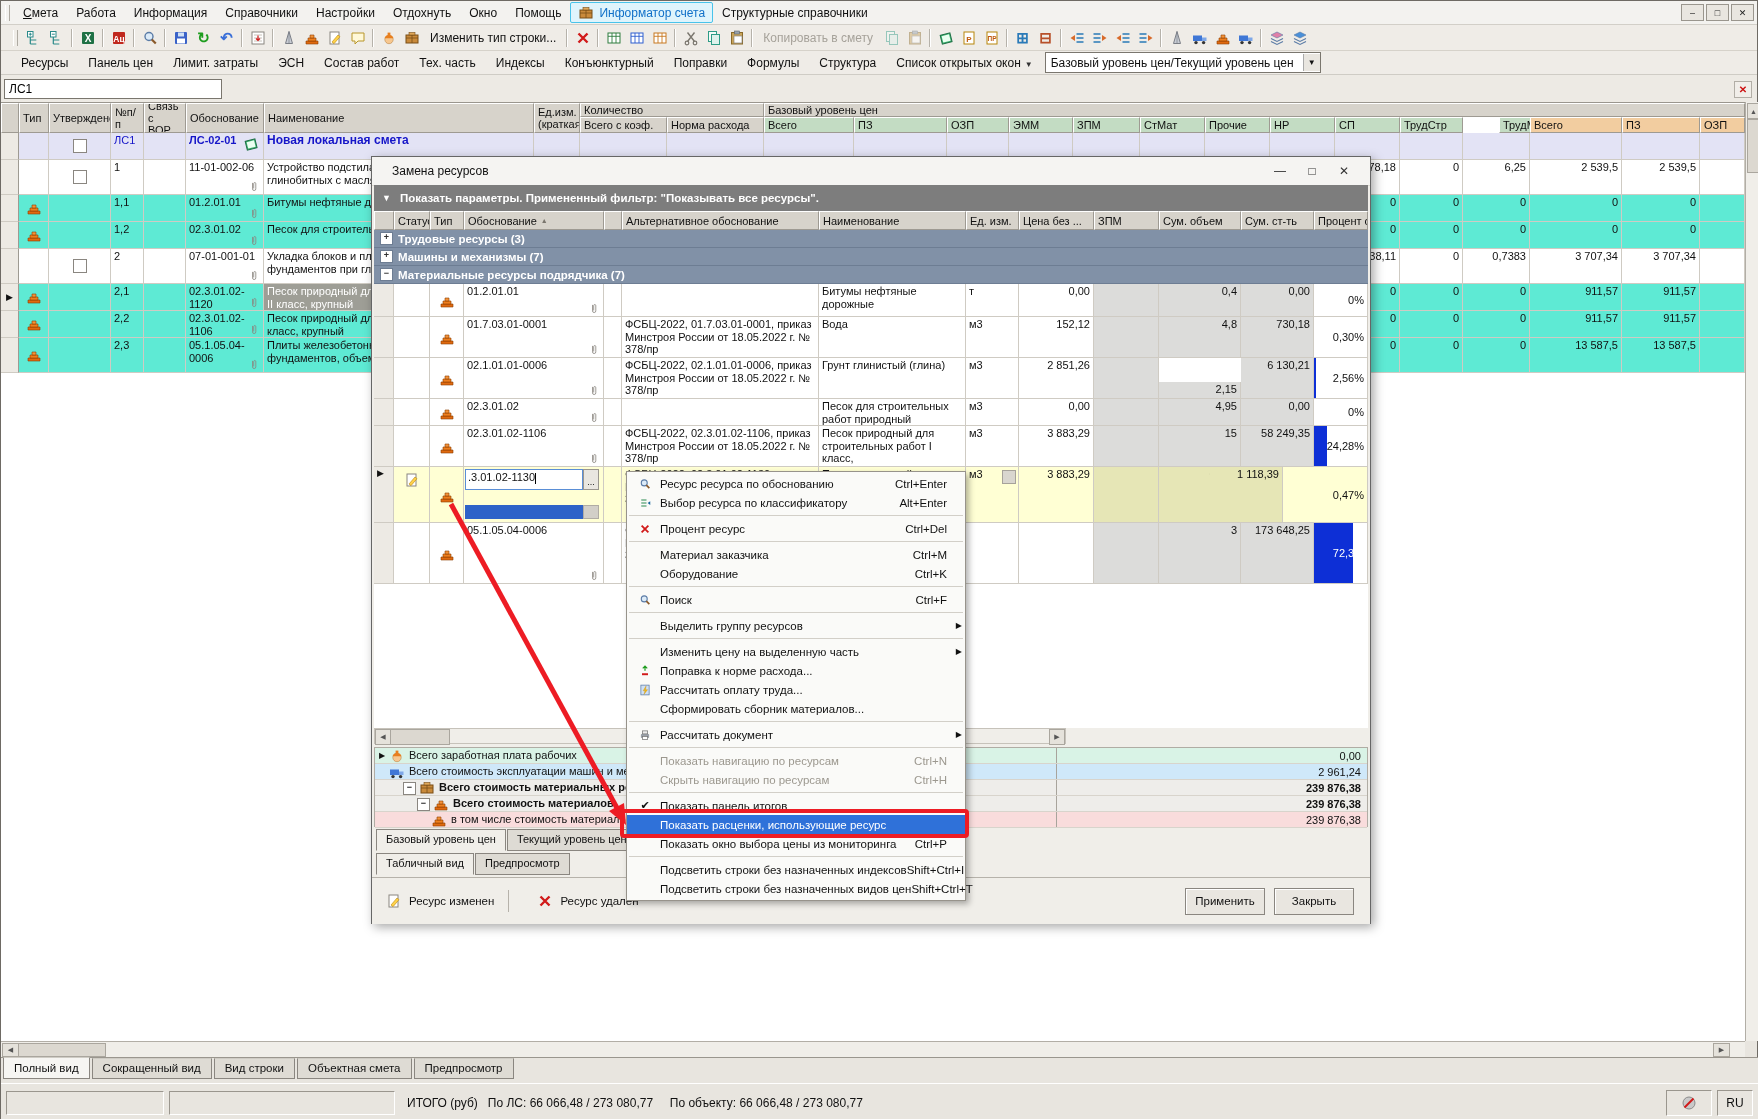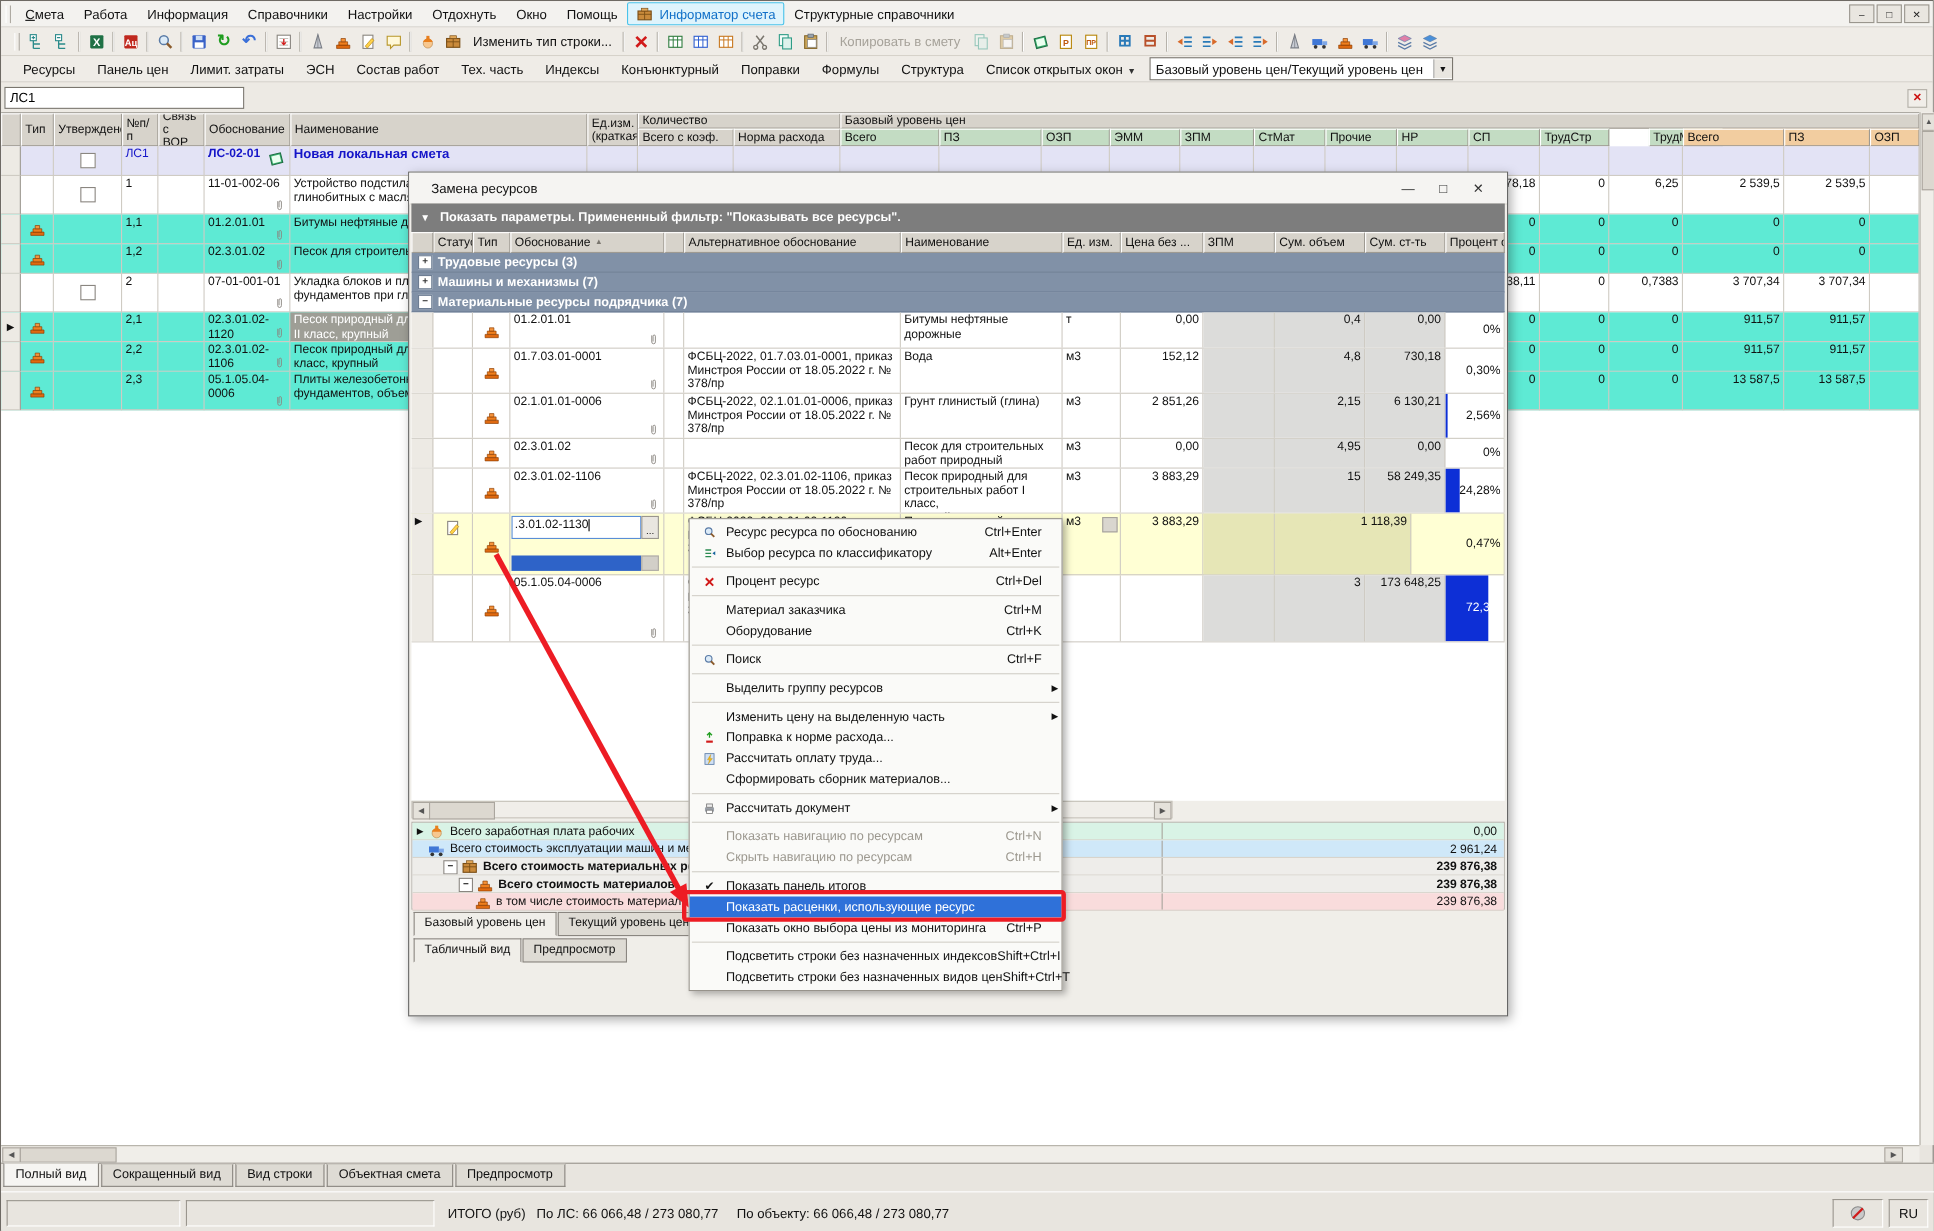--- a/index.html
+++ b/index.html
@@ -905,21 +905,21 @@
                   <use href="#i-clip"></use>
                 </svg></span></span></div>
           <div class="dc" style="left: 230px; width: 18px;"></div>
           <div class="dc" style="left: 248px; width: 197px;">ФСБЦ-2022, 02.1.01.01-0006, приказ
 Минстроя России от 18.05.2022 г. №
 378/пр</div>
           <div class="dc" style="left: 445px; width: 147px;">Грунт глинистый (глина)</div>
           <div class="dc" style="left: 592px; width: 53px;">м3</div>
           <div class="dc num" style="left: 645px; width: 75px;">2 851,26</div>
           <div class="dc gray" style="left: 720px; width: 65px;"></div>
-          <div class="dc gray num" style="left: 785px; width: 82px;">2,15</div>
+          <div class="dc gray num" style="left: 785px; width: 82px; margin-top: 24px;">2,15</div>
           <div class="dc gray num" style="left: 867px; width: 73px;">6 130,21</div>
           <div class="dc" style="left: 940px; width: 54px;"><div class="pbar" style="width: 2px;"></div><span class="plabel">2,56%</span></div>
         </div>
         <div class="drow" style="height: 26px;">
           <div class="dc" style="left: 0px; width: 20px; background: rgb(237, 234, 228);"></div>
           <div class="dc" style="left: 20px; width: 36px;"></div>
           <div class="dc" style="left: 56px; width: 34px;"><span style="display: flex; align-items: center; justify-content: center; margin-top: 5px;"><svg class="ic-svg ">
                 <use href="#i-brick"></use>
               </svg></span></div>
           <div class="dc" style="left: 90px; width: 140px;">02.3.01.02<span class="clip-abs"><span style="display: flex; align-items: center; justify-content: center;"><svg class="ic-sm ">
@@ -1055,20 +1055,39 @@
         </div>
       </div>
     <div id="dlg-ptabs">
         <div class="dtab active">Базовый уровень цен</div>
         <div class="dtab">Текущий уровень цен</div>
       </div>
     <div id="dlg-vtabs">
         <div class="dtab active">Табличный вид</div>
         <div class="dtab">Предпросмотр</div>
       </div>
+    <div id="dlg-bottom">
+      <div class="legend">
+        <svg class="ic-svg">
+            <use href="#i-pendoc"></use>
+          </svg>
+        <span>Ресурс изменен</span>
+      </div>
+      <div class="lsep"></div>
+      <div class="legend">
+        <svg class="ic-svg">
+            <use href="#i-redx"></use>
+          </svg>
+        <span>Ресурс удален</span>
+      </div>
+      <div id="dlg-buttons">
+        <div class="dbtn">Применить</div>
+        <div class="dbtn">Закрыть</div>
+      </div>
+    </div>
   </div>
 
   <div id="ctxmenu">
       <div class="mi">
         <div class="ic">
           <span style="display: flex; align-items: center; justify-content: center;">
             <svg class="ic-sm ">
               <use href="#i-mag"></use>
             </svg>
           </span>

